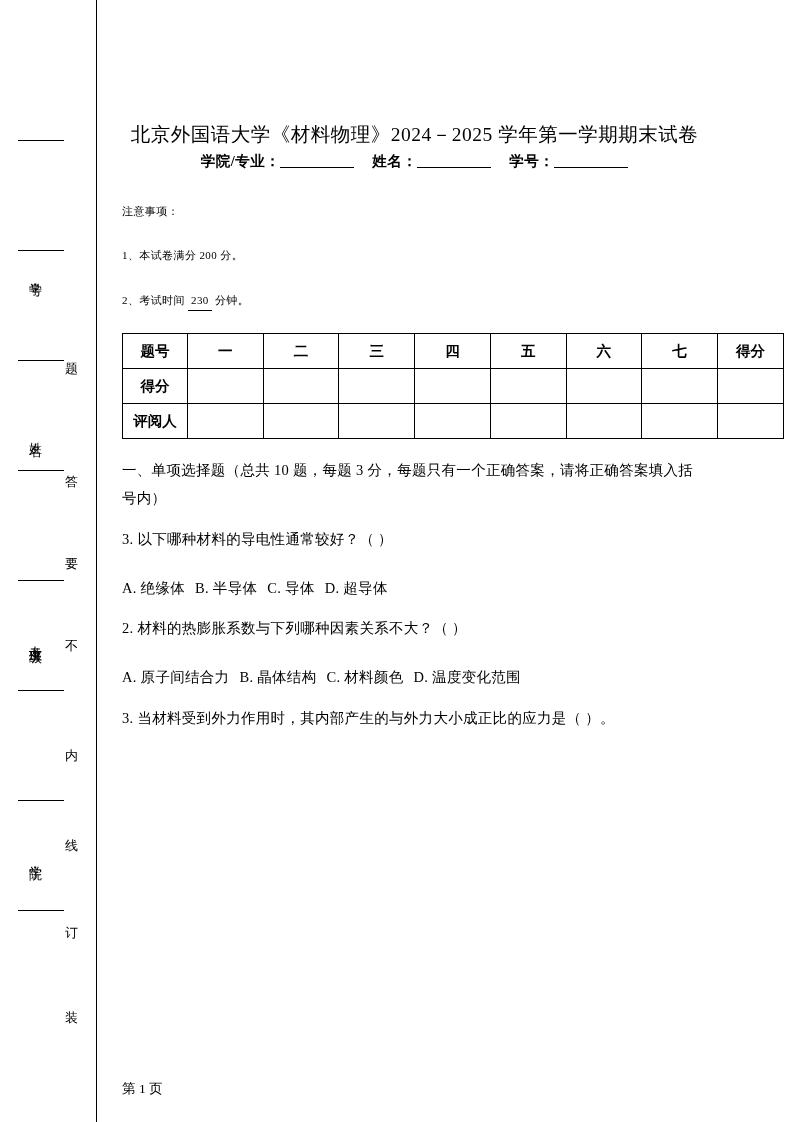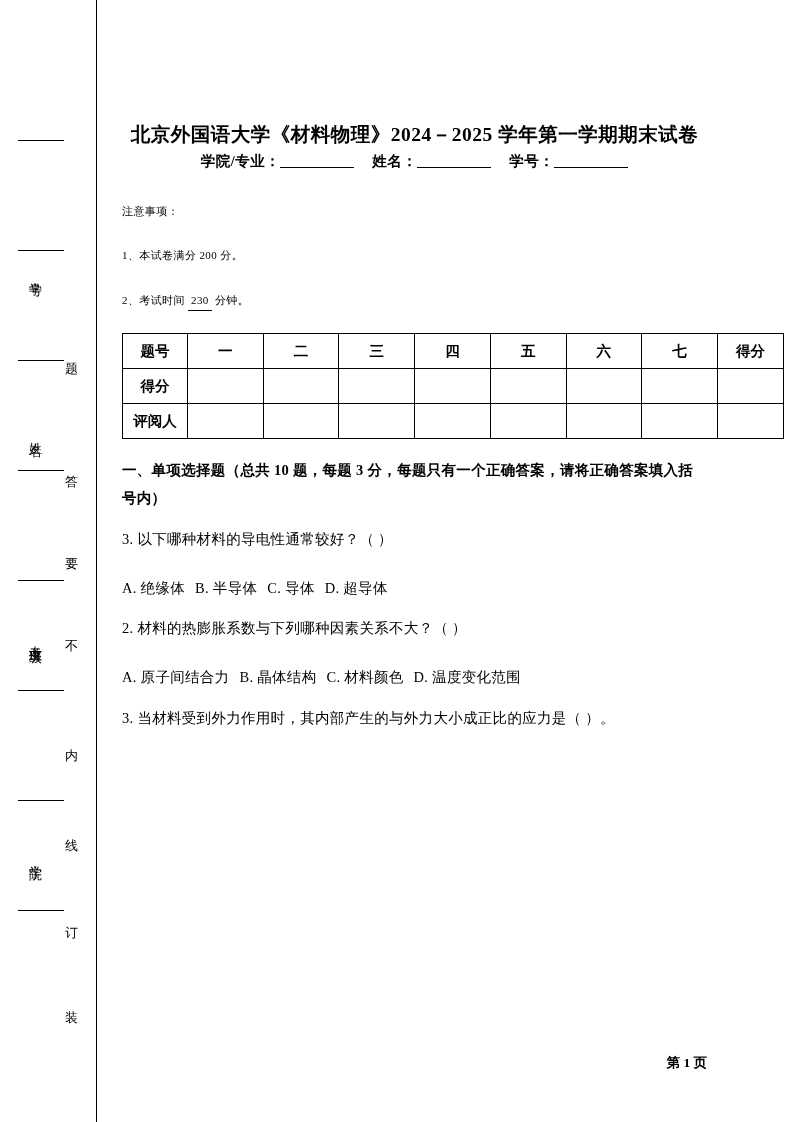--- a/index.html
+++ b/index.html
@@ -57,21 +57,21 @@
     position: absolute;
     left: 122px;
     top: 0;
     width: 585px;
     height: 1122px;
   }
 
   .doc-title {
     margin-top: 118px;
     font-size: 19.5px;
-    font-weight: bold;
+    font-weight: normal;
     line-height: 1.75;
     text-align: center;
     letter-spacing: 0.5px;
   }
 
   .info-line {
     text-align: center;
     font-size: 14.5px;
     font-weight: bold;
     letter-spacing: 0.5px;
@@ -115,44 +115,43 @@
   }
   table.score td.head-col { width: 62px; }
   table.score td.last-col { width: 63px; }
 
   
   .q-section {
     margin-top: 18px;
     font-size: 14.5px;
     line-height: 1.92;
     letter-spacing: 0.3px;
-    font-weight: bold;
   }
   .q-item {
     margin-top: 13px;
     font-size: 14.5px;
     line-height: 1.92;
     letter-spacing: 0.3px;
   }
   .q-opts {
     margin-top: 21px;
     font-size: 14.5px;
     line-height: 1.92;
     letter-spacing: 0.3px;
   }
   .opt-gap { display: inline-block; width: 10px; }
 
   .footer {
     position: absolute;
     left: 0;
-    top: 1054px;
+    top: 1080px;
     width: 585px;
-    text-align: right;
+    text-align: left;
     font-size: 13.5px;
-    font-weight: bold;
+    font-weight: normal;
   }
 </style>
 </head>
 <body>
 
 <div class="seal-line"></div>
 <div class="seal-dashes">
   <div class="dash" style="top:140px"></div>
   <div class="dash" style="top:250px"></div>
   <div class="dash" style="top:360px"></div>

